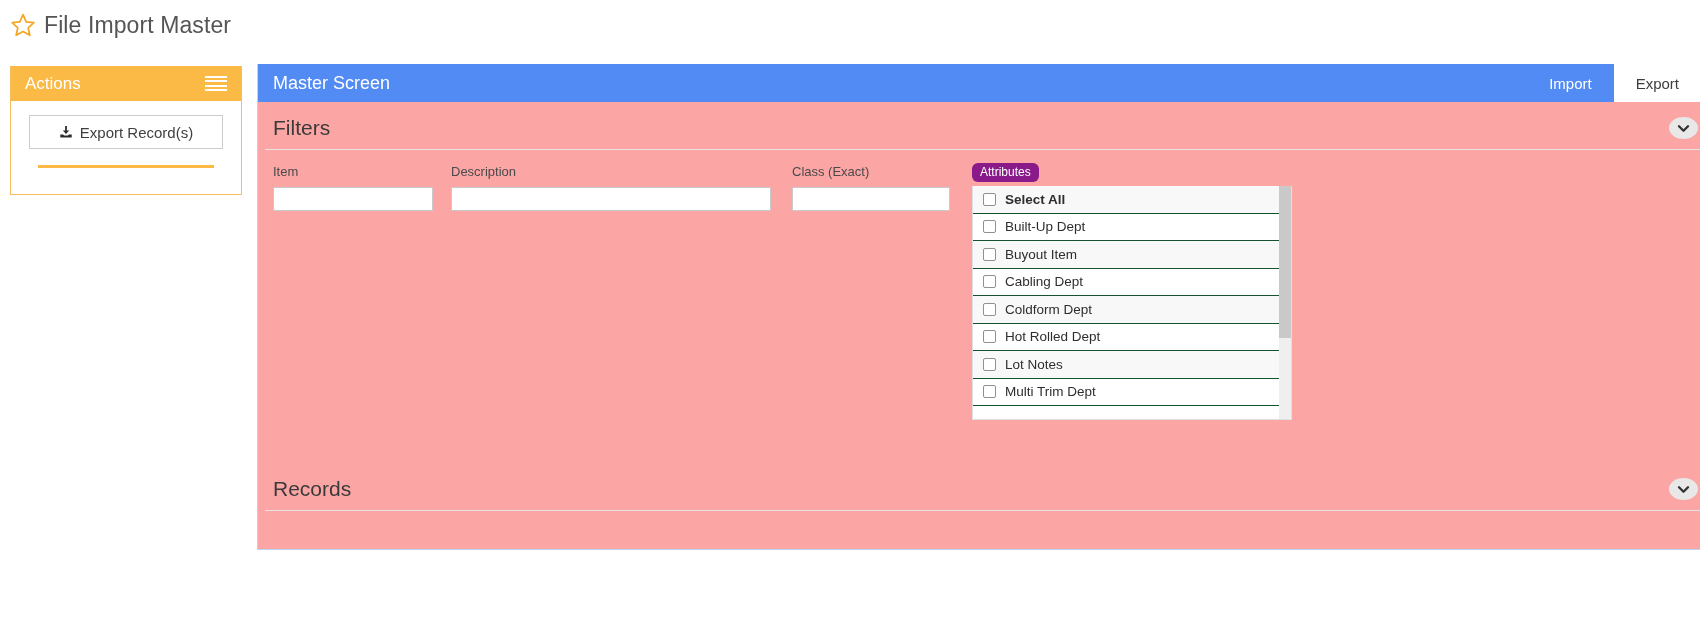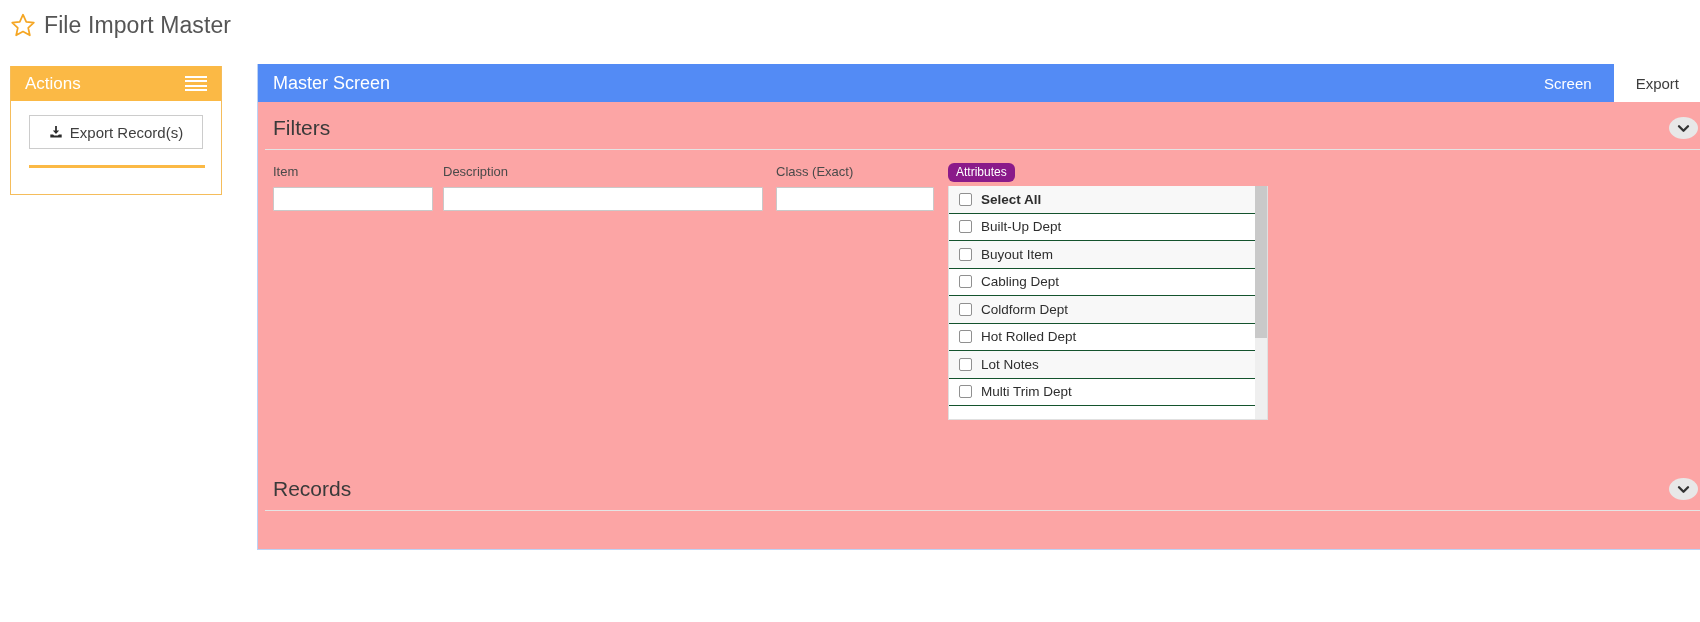--- a/index.html
+++ b/index.html
@@ -32,21 +32,21 @@
     font-weight: 400;
     letter-spacing: 0.1px;
     white-space: nowrap;
   }
 
   
   #actions-panel {
     position: absolute;
     left: 10px;
     top: 66px;
-    width: 212px;
+    width: 232px;
     background: #ffffff;
     border: 1px solid #f5bd5b;
     border-top: none;
   }
   #actions-header {
     background: #fbb945;
     height: 35px;
     display: flex;
     align-items: center;
     justify-content: space-between;
@@ -177,21 +177,21 @@
 
   
   #filters-body {
     position: relative;
     height: 284px;
     padding: 12px 8px 0 8px;
   }
   .filter-row {
     display: flex;
     align-items: center;
-    gap: 10px;
+    gap: 18px;
   }
   .filter-field { position: relative; }
   .filter-label {
     font-size: 13px;
     color: #4a4a4a;
     display: block;
     height: 17px;
     line-height: 17px;
     margin-bottom: 7px;
   }
@@ -333,21 +333,21 @@
   </div>
   <div id="actions-footer"></div>
 </div>
 
 <div id="master-panel">
 
   <div id="master-header">
     <span id="master-screen-title">Master Screen</span>
     <div class="header-tabs">
       <div class="header-tab">
-        <span>Screen</span>
+        <span>Import</span>
       </div>
       <div class="header-tab active">
         <span>Export</span>
       </div>
     </div>
   </div>
 
   <div class="section">
     <div class="section-head">
       <span class="section-title">Filters</span>

